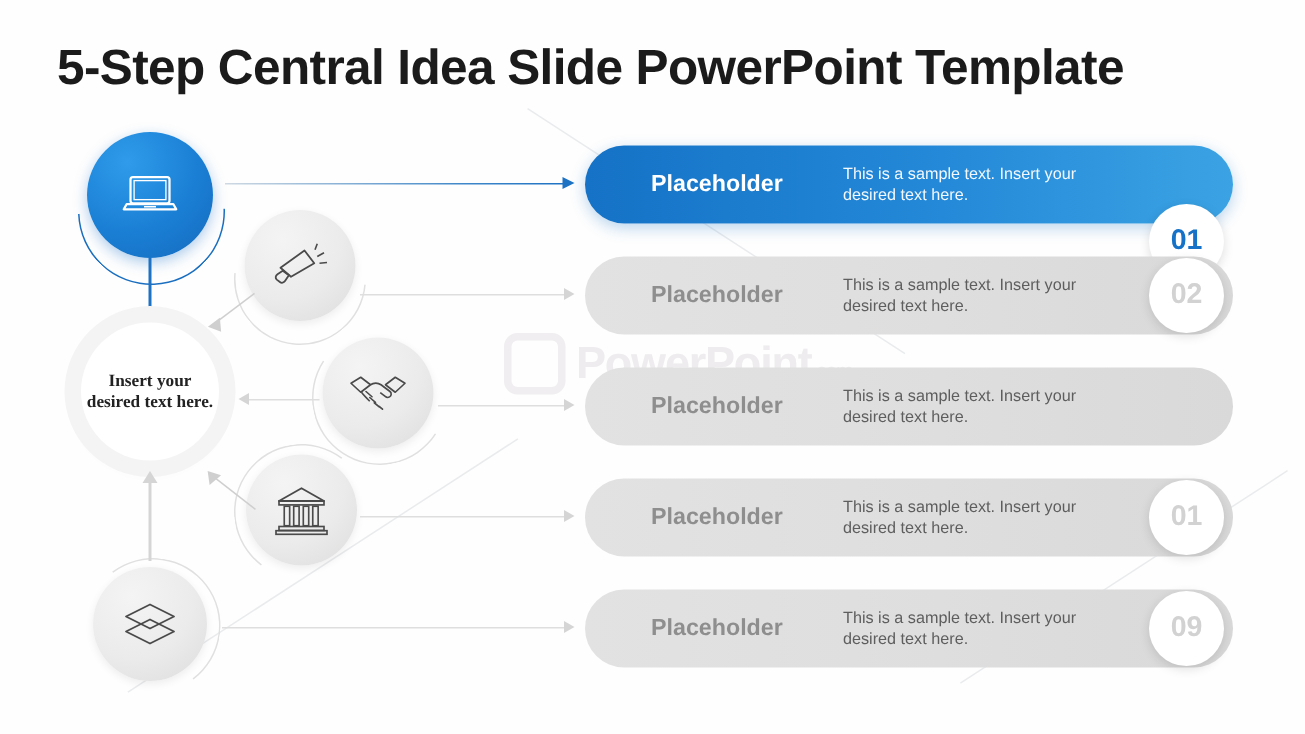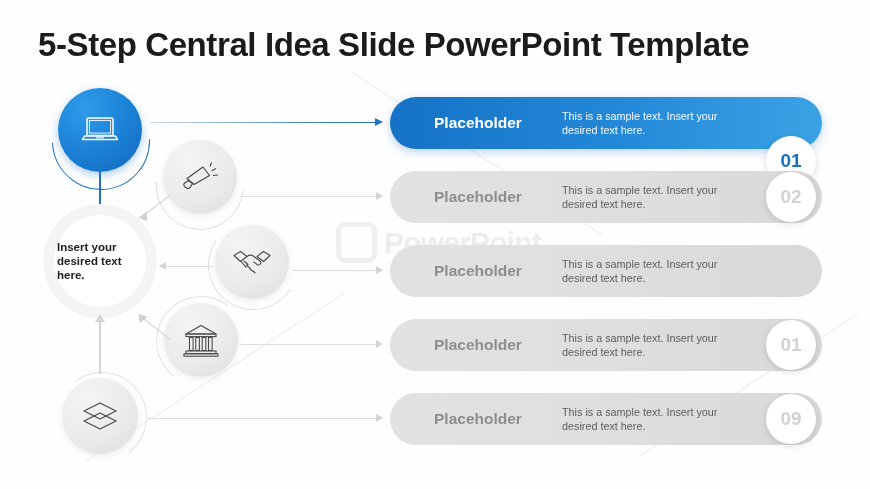--- a/index.html
+++ b/index.html
@@ -53,21 +53,21 @@
   .node-blue{
     background:radial-gradient(circle at 32% 24%, #2f9bea 0%, #1a7fd4 55%, #1569bd 100%);
     box-shadow:0 3px 9px rgba(20,110,200,0.35);
   }
   .node-center{
     background:#ffffff;
     box-shadow:0 0 0 11px #f4f4f4, 0 4px 12px rgba(0,0,0,0.08);
   }
   #center-text{
     font-size:11.5px;font-weight:bold;color:#222;line-height:14px;
-    width:86px;
+    text-align:center;width:86px;font-family:Liberation Serif, serif;
   }
   .arc{position:absolute;border-radius:50%;border:1.4px solid transparent;}
 
   
   .row{
     position:absolute;left:390px;width:432px;height:52px;
     border-radius:26px;
     display:flex;align-items:center;
   }
   .row-gray{

